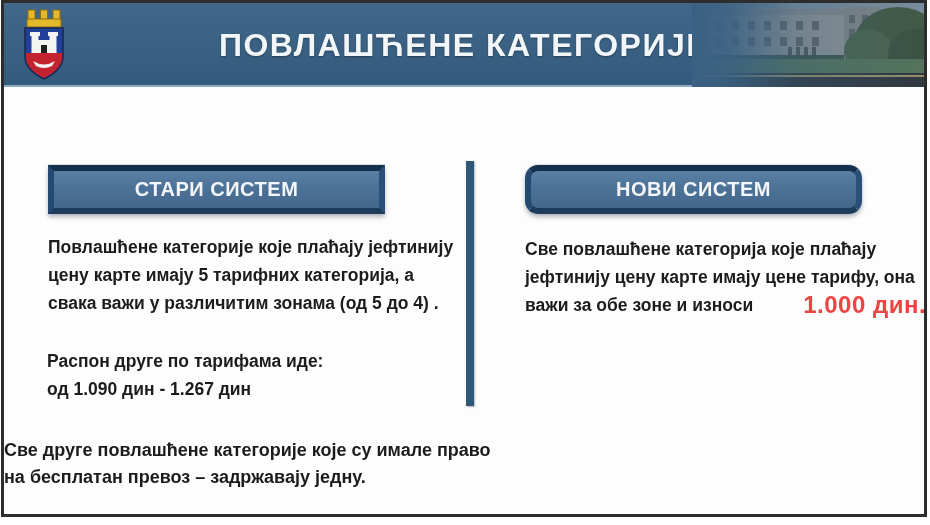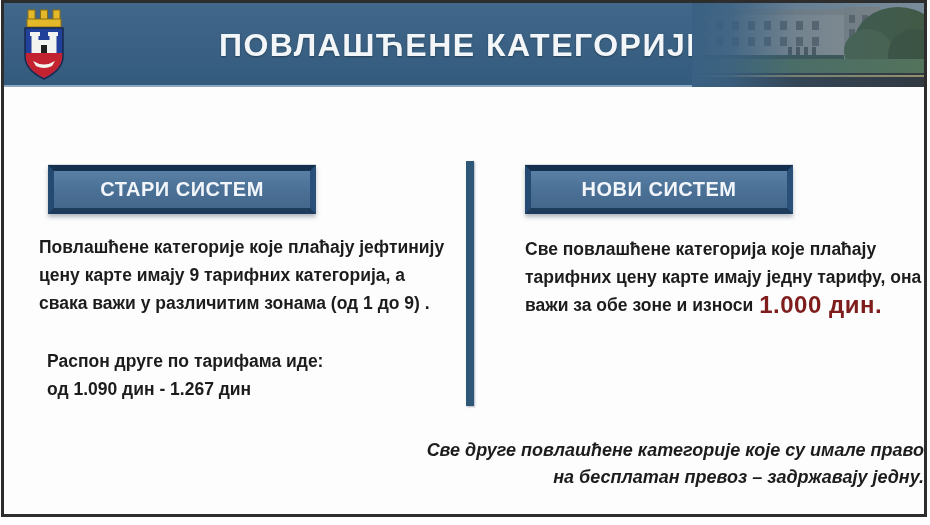--- a/index.html
+++ b/index.html
@@ -21,43 +21,43 @@
                  color:#f3f6f9; font-size:32px; font-weight:bold; letter-spacing:1.5px;
                  text-shadow:0 1px 2px rgba(0,0,0,.35); white-space:nowrap; }
 
   .building { position:absolute; right:0; top:0; width:232px; height:84px; overflow:hidden; }
   .building svg { position:absolute; inset:0; }
   .building-fade { position:absolute; inset:0;
                    background:linear-gradient(90deg,#3a6183 0%, rgba(58,97,131,.92) 16%,
                               rgba(58,97,131,.5) 45%, rgba(58,97,131,.28) 100%); }
 
   
-  .sys-btn { position:absolute; top:162px; width:268px; height:49px;
+  .sys-btn { position:absolute; top:162px; width:337px; height:49px;
              border:6px solid; border-color:#14304e #2a507a #1d3c5b #254a71;
              background:linear-gradient(180deg,#5a80a6 0%, #4d7297 45%, #44688c 100%);
              display:flex; align-items:center; justify-content:center;
              color:#f2f6fa; font-size:20px; font-weight:bold; letter-spacing:.5px;
              box-shadow:0 -1px 0 #d9dee3, 0 3px 4px rgba(105,115,130,.5); }
   .btn-old { left:44px; }
-  .btn-new { left:521px; }
+  .btn-new { left:521px;border-radius:13px; }
 
   .divider { position:absolute; left:462px; top:158px; width:8px; height:245px;
              background:#2f5878; box-shadow:1px 1px 2px rgba(120,130,145,.6); }
 
   
   .para { position:absolute; color:#1c1c1c; font-weight:bold;
           font-size:17.5px; line-height:28px; white-space:nowrap; }
-  .old-p1 { left:35px; top:230px; }
+  .old-p1 { left:44px; top:230px; }
   .old-p2 { left:43px; top:344px; }
   .new-p  { left:521px; top:232px; }
-  .price-line { display:flex; align-items:center; }
-  .price-red { color:#7f1d1d; font-size:24px; margin-left:6px; letter-spacing:.5px; }
+  .price-line { display:flex; align-items:center;gap:33px; }
+  .price-red { color:#ef4444; font-size:24px; margin-left:17px; letter-spacing:.5px; }
 
-  .footer { position:absolute; left:0; right:0; top:434px; text-align:right;
-            color:#1c1c1c; font-weight:bold; font-size:18px; line-height:27px;font-style:italic; }
+  .footer { position:absolute; left:0; right:0; top:434px; text-align:left;
+            color:#1c1c1c; font-weight:bold; font-size:18px; line-height:27px; }
 </style>
 </head>
 <body>
 
 <div class="slide">
 
   <div class="header">
 
     <svg class="coat" viewBox="0 0 46 74">
 
@@ -139,31 +139,31 @@
     <span>СТАРИ СИСТЕМ</span>
   </div>
   <div class="sys-btn btn-new">
     <span>НОВИ СИСТЕМ</span>
   </div>
 
   <div class="divider"></div>
 
   <div class="para old-p1">
     <div>Повлашћене категорије које плаћају јефтинију</div>
-    <div>цену карте имају 9 тарифних категорија, а</div>
-    <div>свака важи у различитим зонама (од 1 до 9) .</div>
+    <div>цену карте имају 5 тарифних категорија, а</div>
+    <div>свака важи у различитим зонама (од 5 до 4) .</div>
   </div>
   <div class="para old-p2">
     <div>Распон друге по тарифама иде:</div>
     <div>од 1.090 дин - 1.267 дин</div>
   </div>
 
   <div class="para new-p">
     <div>Све повлашћене категорија које плаћају</div>
-    <div>тарифних цену карте имају једну тарифу, она</div>
+    <div>јефтинију цену карте имају цене тарифу, она</div>
     <div class="price-line">
       <span>важи за обе зоне и износи</span>
       <span class="price-red">1.000 дин.</span>
     </div>
   </div>
 
   <div class="footer">
     <div>Све друге повлашћене категорије које су имале право</div>
     <div>на бесплатан превоз – задржавају једну.</div>
   </div>

